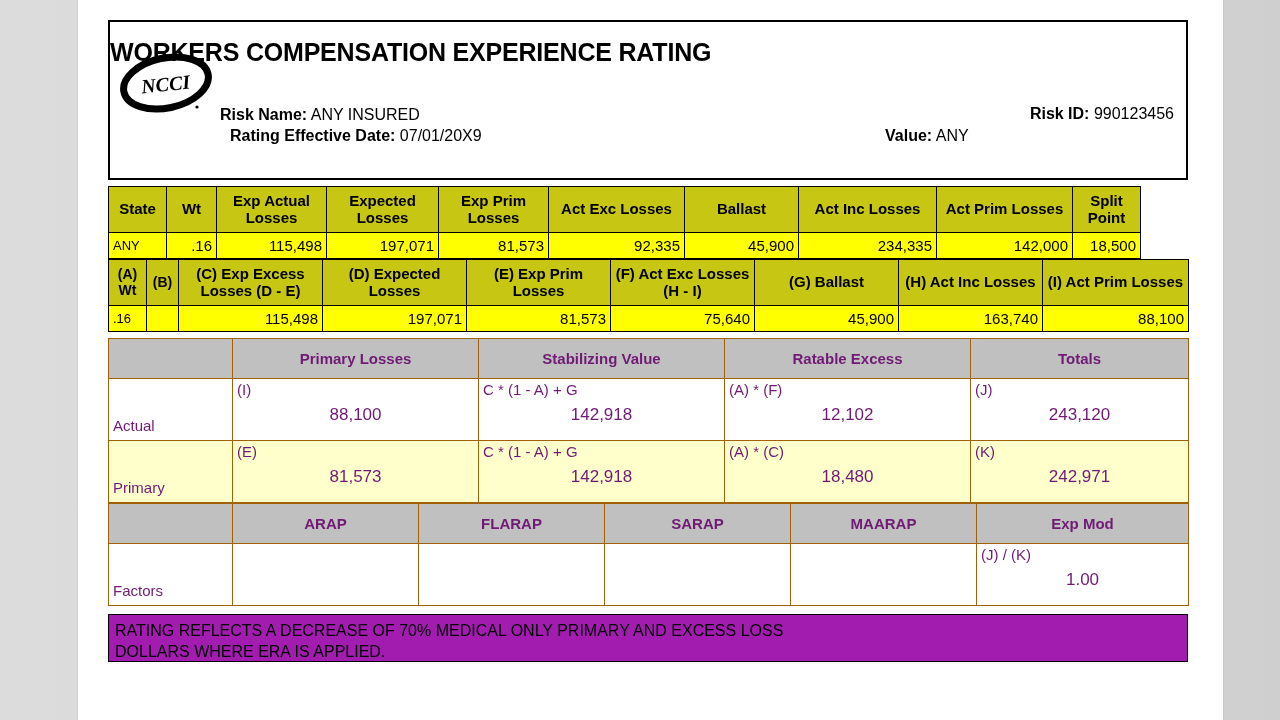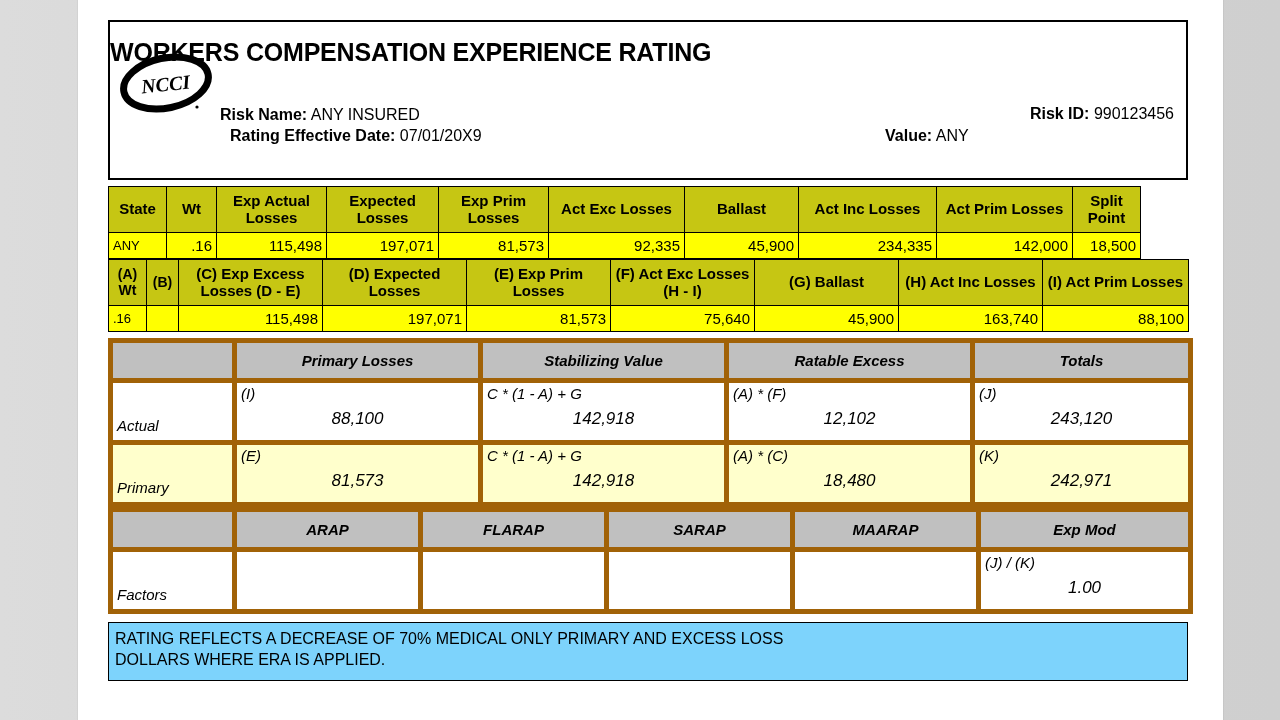--- a/index.html
+++ b/index.html
@@ -97,25 +97,24 @@
   
   .gap6 { height: 6px; }
 
   
   table.t3 {
     border-collapse: collapse;
     width: 1080px;
     table-layout: fixed;
   }
   table.t3 td {
-    border: 5px solid #a16207;
+    border: 1px solid #a16207;
     font-size: 15px;
-    color: #000000;
+    color: #701a75;
     padding: 0;
-    font-style: italic;
   }
   .gray {
     background: #c0c0c0;
     font-weight: bold;
     text-align: center;
     height: 40px;
     vertical-align: middle;
   }
   .rowlabel {
     text-align: left;
@@ -143,26 +142,26 @@
     line-height: 1.05;
   }
   .rowActual td { background: #ffffff; }
   .rowExpected td { background: #ffffcc; }
   .rowFactors td { background: #ffffff; }
 
   
   .note {
     margin-top: 8px;
     border: 1px solid #000;
-    background: #7dd3fc;
+    background: #a21caf;
     padding: 6px 6px 8px 6px;
     font-size: 16px;
     line-height: 1.3;
     color: #000;
-    height: 59px;
+    height: 48px;
   }
   .note div { white-space: nowrap; }
 </style>
 </head>
 <body>
 
 <div id="screen">
   <div id="page">
     <div id="sheet">
 

